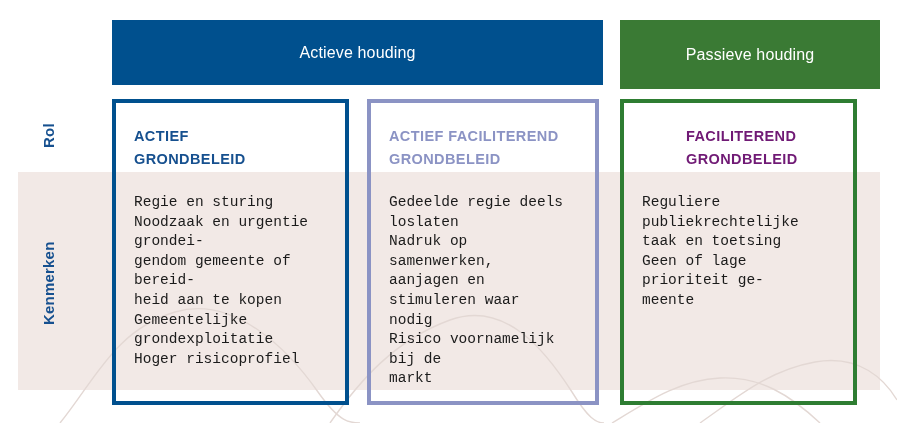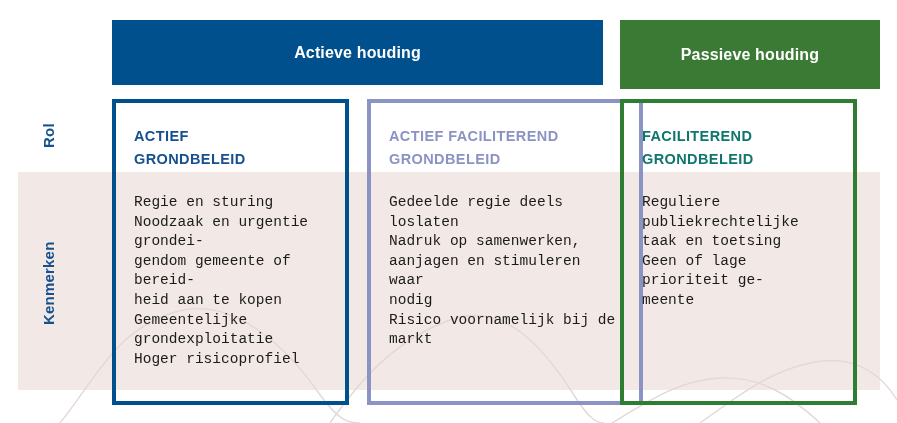--- a/index.html
+++ b/index.html
@@ -70,21 +70,21 @@
   }
 
   
   .col-header {
     position: absolute;
     z-index: 3;
     display: flex;
     align-items: center;
     justify-content: center;
     color: #ffffff;
-    font-weight: bold;
+    font-weight: normal;
     font-size: 16px;
     letter-spacing: .15px;
     text-align: center;
   }
   .col-header.active {
     left: 112px;
     top: 20px;
     width: 491px;
     height: 65px;
     background: #00508E;
@@ -108,21 +108,21 @@
   .card-1 {
     left: 112px;
     top: 99px;
     width: 237px;
     height: 306px;
     border: 4px solid #00508E;
   }
   .card-2 {
     left: 367px;
     top: 99px;
-    width: 276px;
+    width: 232px;
     height: 306px;
     border: 4px solid #8B93C4;
   }
   .card-3 {
     left: 620px;
     top: 99px;
     width: 237px;
     height: 306px;
     border: 4px solid #2E7D32;
   }
@@ -130,21 +130,21 @@
   .card-title {
     font-weight: bold;
     font-size: 14.5px;
     line-height: 23px;
     letter-spacing: .4px;
     margin: 0 0 22px 0;
     white-space: pre-line;
   }
   .card-1 .card-title { color: #16508F; }
   .card-2 .card-title { color: #8B93C4; }
-  .card-3 .card-title { color: #0f766e; }
+  .card-3 .card-title { color: #701a75; margin-left: 44px; }
 
   .card-body {
     font-family: Liberation Mono, monospace;
     font-size: 14.5px;
     line-height: 19.6px;
     color: #1B1B1B;
     white-space: pre-line;
   }
 </style>
 </head>

